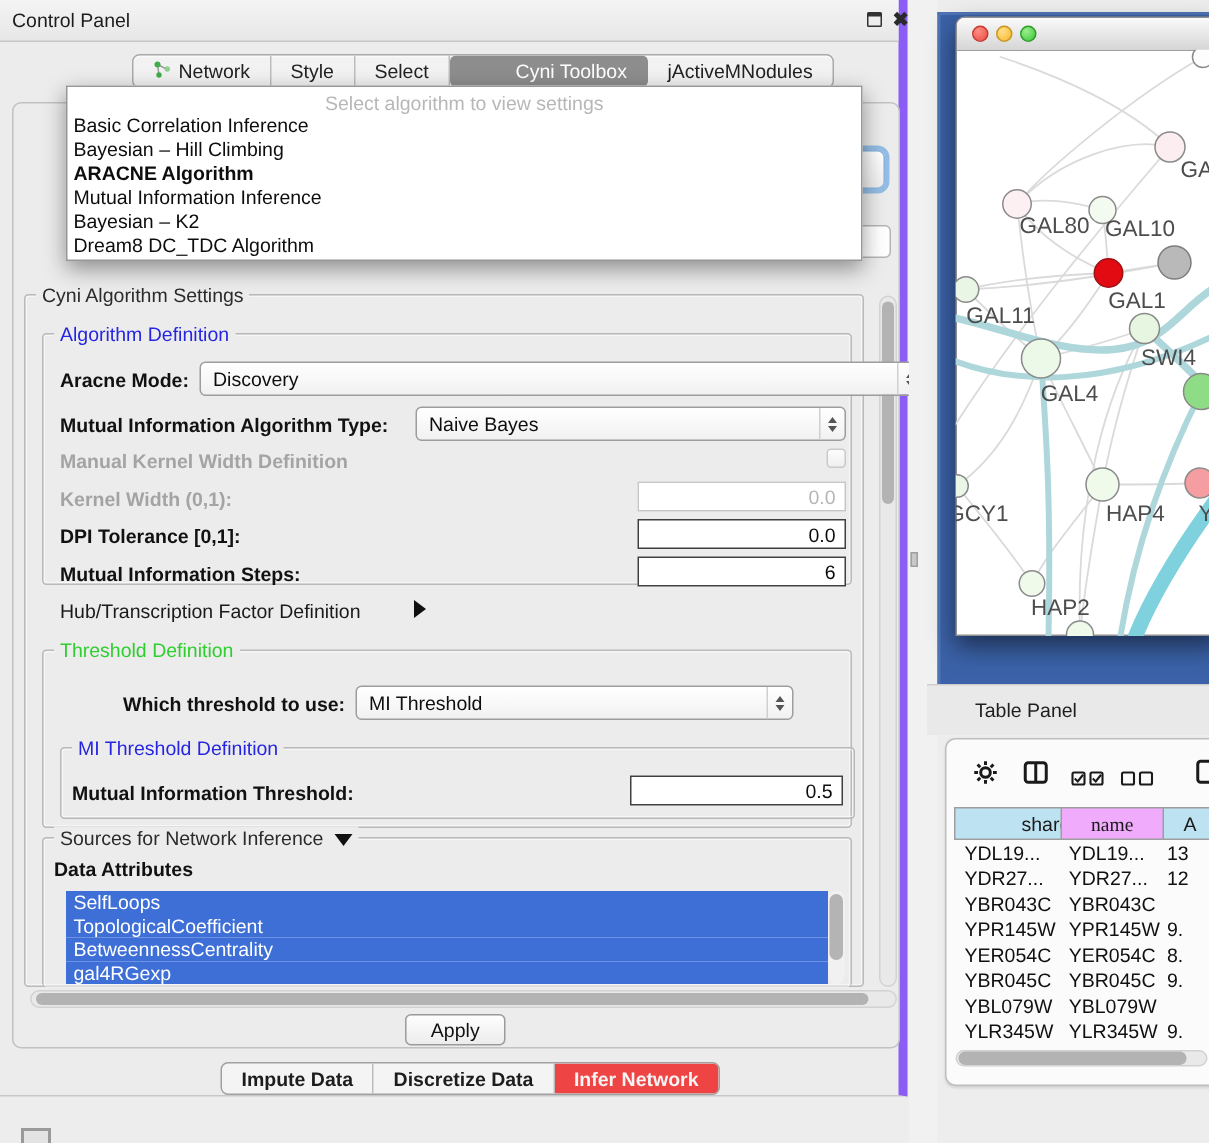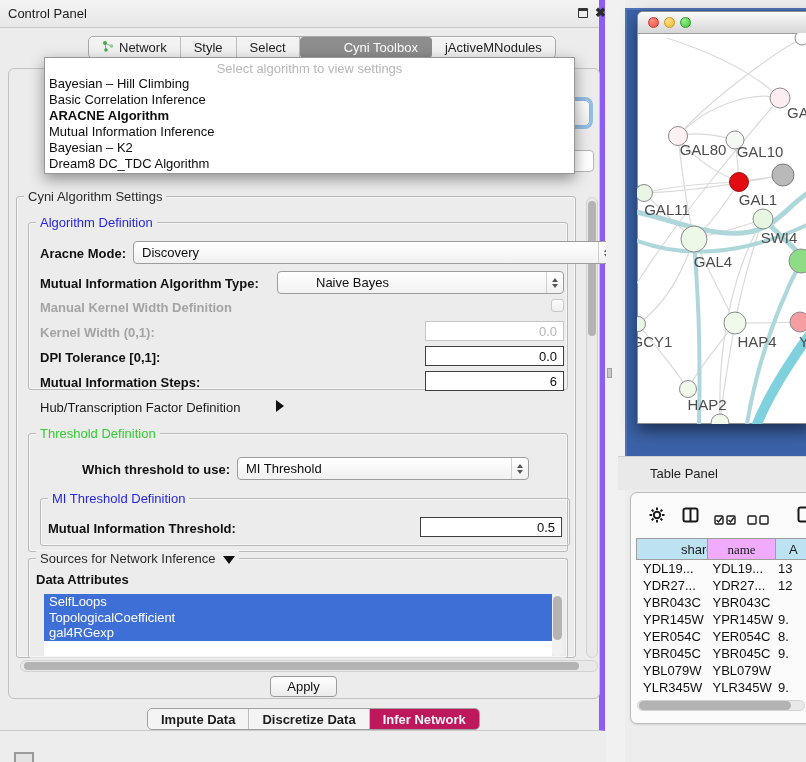--- a/index.html
+++ b/index.html
@@ -67,21 +67,21 @@
 
   
   .sb-track{background:#e9e9e9;border:1px solid #d2d2d2;border-radius:6px;}
   .sb-thumb{background:#b3b3b3;border-radius:5px;}
 
   
   #apply-btn{left:270px;top:676px;width:67px;height:21px;border:1px solid #9b9b9b;border-radius:4px;background:linear-gradient(#fefefe,#ececec);font-size:13px;color:#111;text-align:center;line-height:19px;}
   #bottom-tabbar{left:147px;top:708px;height:22px;display:flex;align-items:stretch;border:1px solid #a0a0a0;border-radius:5px;background:#f4f4f4;overflow:hidden;}
   .btab{display:flex;align-items:center;padding:0 13px;font-size:13px;color:#1d1d1d;font-weight:bold;border-right:1px solid #bdbdbd;}
   .btab:last-child{border-right:none;}
-  .btab.selected{background:#be185d;color:#f4f4f4;border-right-color:#8d8d8d;}
+  .btab.selected{background:#ef4444;color:#f4f4f4;border-right-color:#8d8d8d;}
 
   
   #splitter{left:606px;top:0;width:19px;height:762px;background:#f1f1f1;}
   #grip{left:607px;top:368px;width:5px;height:10px;background:#c8c8c8;border:1px solid #9f9f9f;}
 
   
   #net-frame{left:625px;top:8px;width:181px;height:448px;background:#3b62a8;border-left:2px solid #4f74b6;border-top:2px solid #4f74b6;}
   #mac-window{left:637px;top:11px;width:176px;height:413px;border-radius:6px 6px 0 0;box-shadow:0 7px 16px rgba(0,0,0,.5);background:#fff;border:1px solid #8f8f8f;}
   #mac-titlebar{left:0;top:0;width:100%;height:22px;border-radius:5px 5px 0 0;background:linear-gradient(#fafafa,#d6d6d6);border-bottom:1px solid #9d9d9d;}
   .light{width:11px;height:11px;border-radius:50%;top:5px;}
@@ -166,21 +166,21 @@
     <span class="abs lbl" style="left:40px;top:246px;">Aracne Mode:</span>
     <div class="abs combo" style="left:133px;top:241px;width:483px;">
       <span class="combo-text">Discovery</span>
       <span class="spin">
           <span class="up"></span>
           <span class="dn"></span>
         </span>
     </div>
 
     <span class="abs lbl" style="left:40px;top:276px;">Mutual Information Algorithm Type:</span>
-    <div class="abs combo" style="left:277px;top:271px;width:287px;padding-left:30px;">
+    <div class="abs combo" style="left:277px;top:271px;width:287px;">
       <span class="combo-text">Naive Bayes</span>
       <span class="spin">
           <span class="up"></span>
           <span class="dn"></span>
         </span>
     </div>
 
     <span class="abs lbl disabled" style="left:40px;top:300px;">Manual Kernel Width Definition</span>
     <div class="abs checkbox" style="left:551px;top:299px;"></div>
 
@@ -217,20 +217,21 @@
     <div class="abs groupbox" style="left:28px;top:558px;width:540px;height:100px;border-bottom:none;">
       <span class="gtitle plain">
         <span>Sources for Network Inference</span>
         <span class="tri-down" style="margin-left:4px;position:relative;top:1px;"></span>
       </span>
     </div>
     <span class="abs lbl" style="left:36px;top:572px;">Data Attributes</span>
     <div id="attr-list" class="abs">
       <div class="attr-item">SelfLoops</div>
       <div class="attr-item">TopologicalCoefficient</div>
+      <div class="attr-item">BetweennessCentrality</div>
       <div class="attr-item">gal4RGexp</div>
     </div>
     <div id="attr-vsb" class="abs">
       <div id="attr-vsb-thumb" class="abs"></div>
     </div>
 
     <div class="abs sb-track" style="left:20px;top:660px;width:578px;height:12px;">
       <div class="sb-thumb" style="position:absolute;left:3px;top:1px;width:555px;height:8px;"></div>
     </div>
 
@@ -243,22 +244,22 @@
       <div class="btab">
           <span>Discretize Data</span>
         </div>
       <div class="btab selected">
           <span>Infer Network</span>
         </div>
     </div>
 
     <div id="algo-popup" class="abs">
       <div id="algo-prompt">Select algorithm to view settings</div>
+      <div class="algo-item">Basic Correlation Inference</div>
       <div class="algo-item">Bayesian – Hill Climbing</div>
-      <div class="algo-item">Basic Correlation Inference</div>
       <div class="algo-item selected">ARACNE Algorithm</div>
       <div class="algo-item">Mutual Information Inference</div>
       <div class="algo-item">Bayesian – K2</div>
       <div class="algo-item">Dream8 DC_TDC Algorithm</div>
     </div>
   </div>
 
   <div id="splitter" class="abs"></div>
   <div id="grip" class="abs"></div>
 

